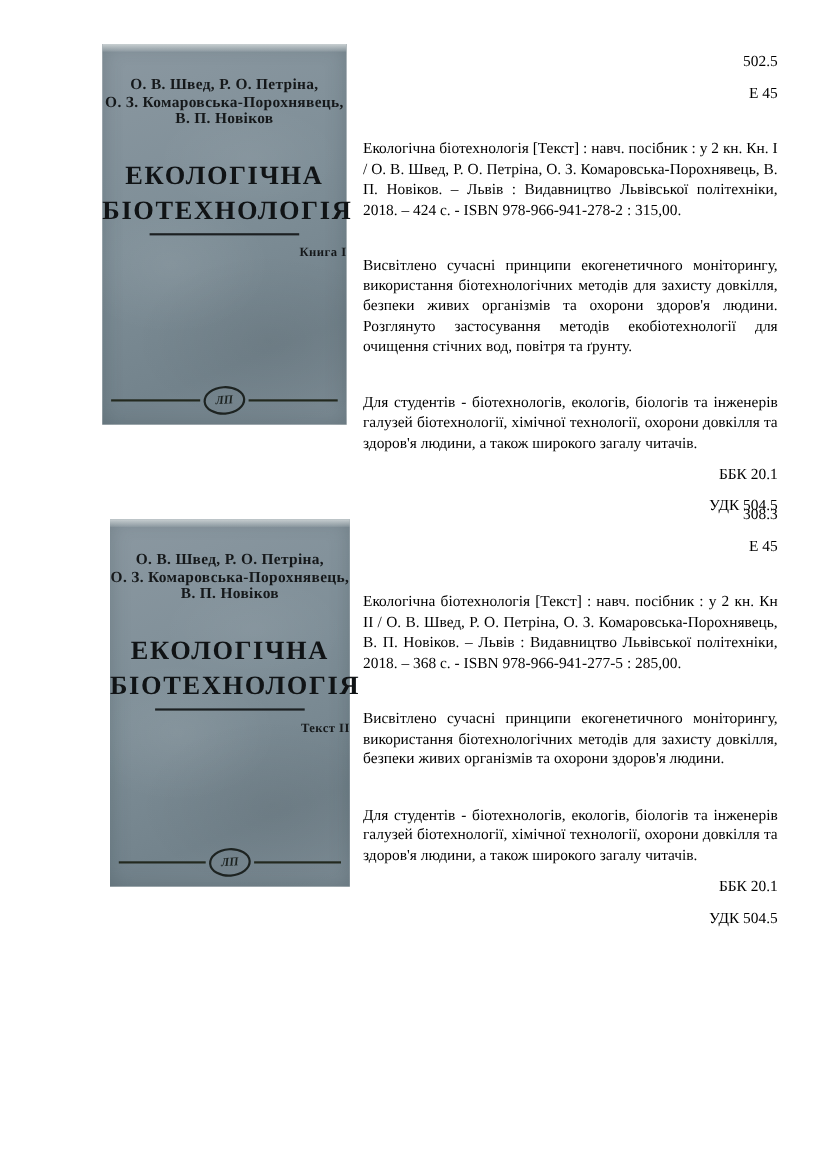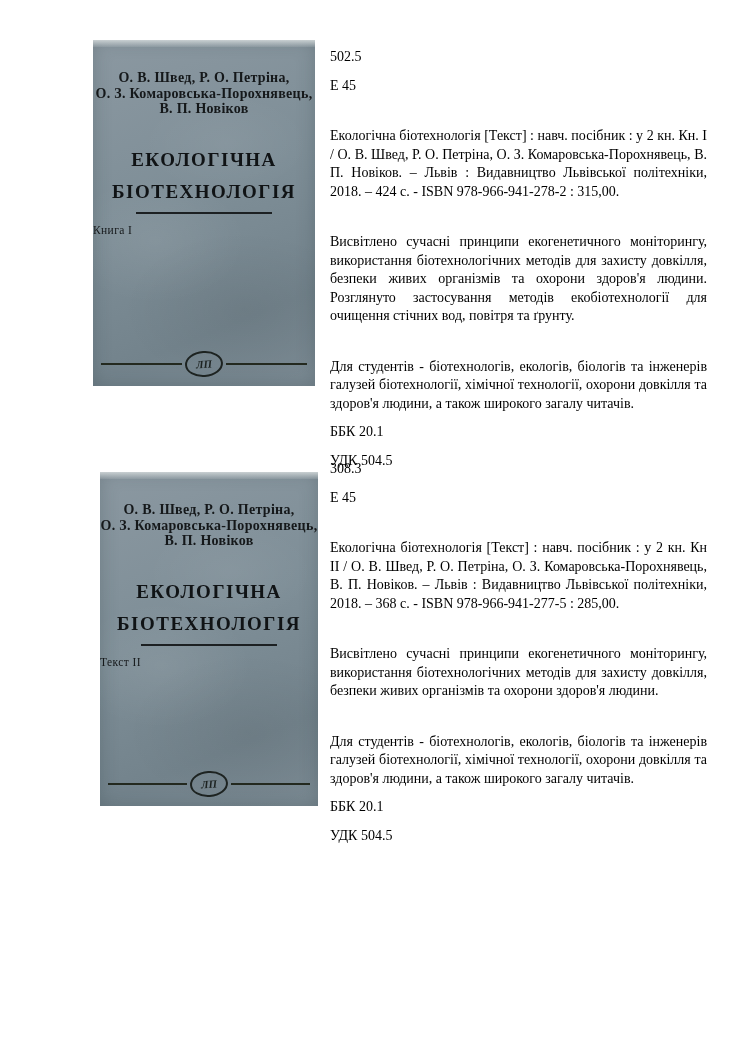--- a/index.html
+++ b/index.html
@@ -29,30 +29,30 @@
   }
   .cover-authors {
     position: absolute; top: 30px; left: 0; width: 100%;
     text-align: center; font-weight: bold;
     font-size: 14px; line-height: 15.5px;
     color: #15181a; letter-spacing: 0.3px;
   }
   .cover-title {
     position: absolute; top: 104px; left: 0; width: 100%;
     text-align: center; font-weight: bold;
-    font-size: 19px; line-height: 32px; letter-spacing: 1.5px;
+    font-size: 24px; line-height: 32px; letter-spacing: 1.5px;
     color: #101315;
   }
   .title-rule {
     position: absolute; top: 172px; left: 50%; margin-left: -68px;
     width: 136px; height: 2px; background: #1c2022;
   }
   .book-num {
     position: absolute; top: 184px; left: 0; width: 100%;
-    text-align: left; font-weight: normal;
+    text-align: right; font-weight: bold;
     font-size: 11.5px; color: #15181a; letter-spacing: 0.4px;
   }
   .logo-row {
     position: absolute; left: 8px; right: 8px; bottom: 9px;
     display: flex; align-items: center; height: 26px;
   }
   .logo-line { flex: 1; height: 2px; background: #23291f; }
   .logo-oval {
     width: 34px; height: 22px; margin: 0 3px;
     border: 2px solid #1d2321; border-radius: 50%;
@@ -60,21 +60,21 @@
     font-style: italic; font-weight: bold; font-size: 11px; color: #1d2321;
     transform: rotate(-4deg);
     flex: 0 0 auto;
   }
 
   
   .textcol {
     position: absolute; left: 330px; width: 377px;
     font-size: 14px; line-height: 18.5px; color: #000;
   }
-  .textcol p { margin: 0 0 10px 0; }
+  .textcol p { margin: 0 0 10px 0; text-align: right; }
   .textcol p.just { text-align: justify; text-justify: inter-word; margin-top: 32px; }
 </style>
 </head>
 <body>
 
 <div class="page">
 
   <div>
 
     <div class="cover" style="left:93px; top:40px; width:222px; height:346px;">

